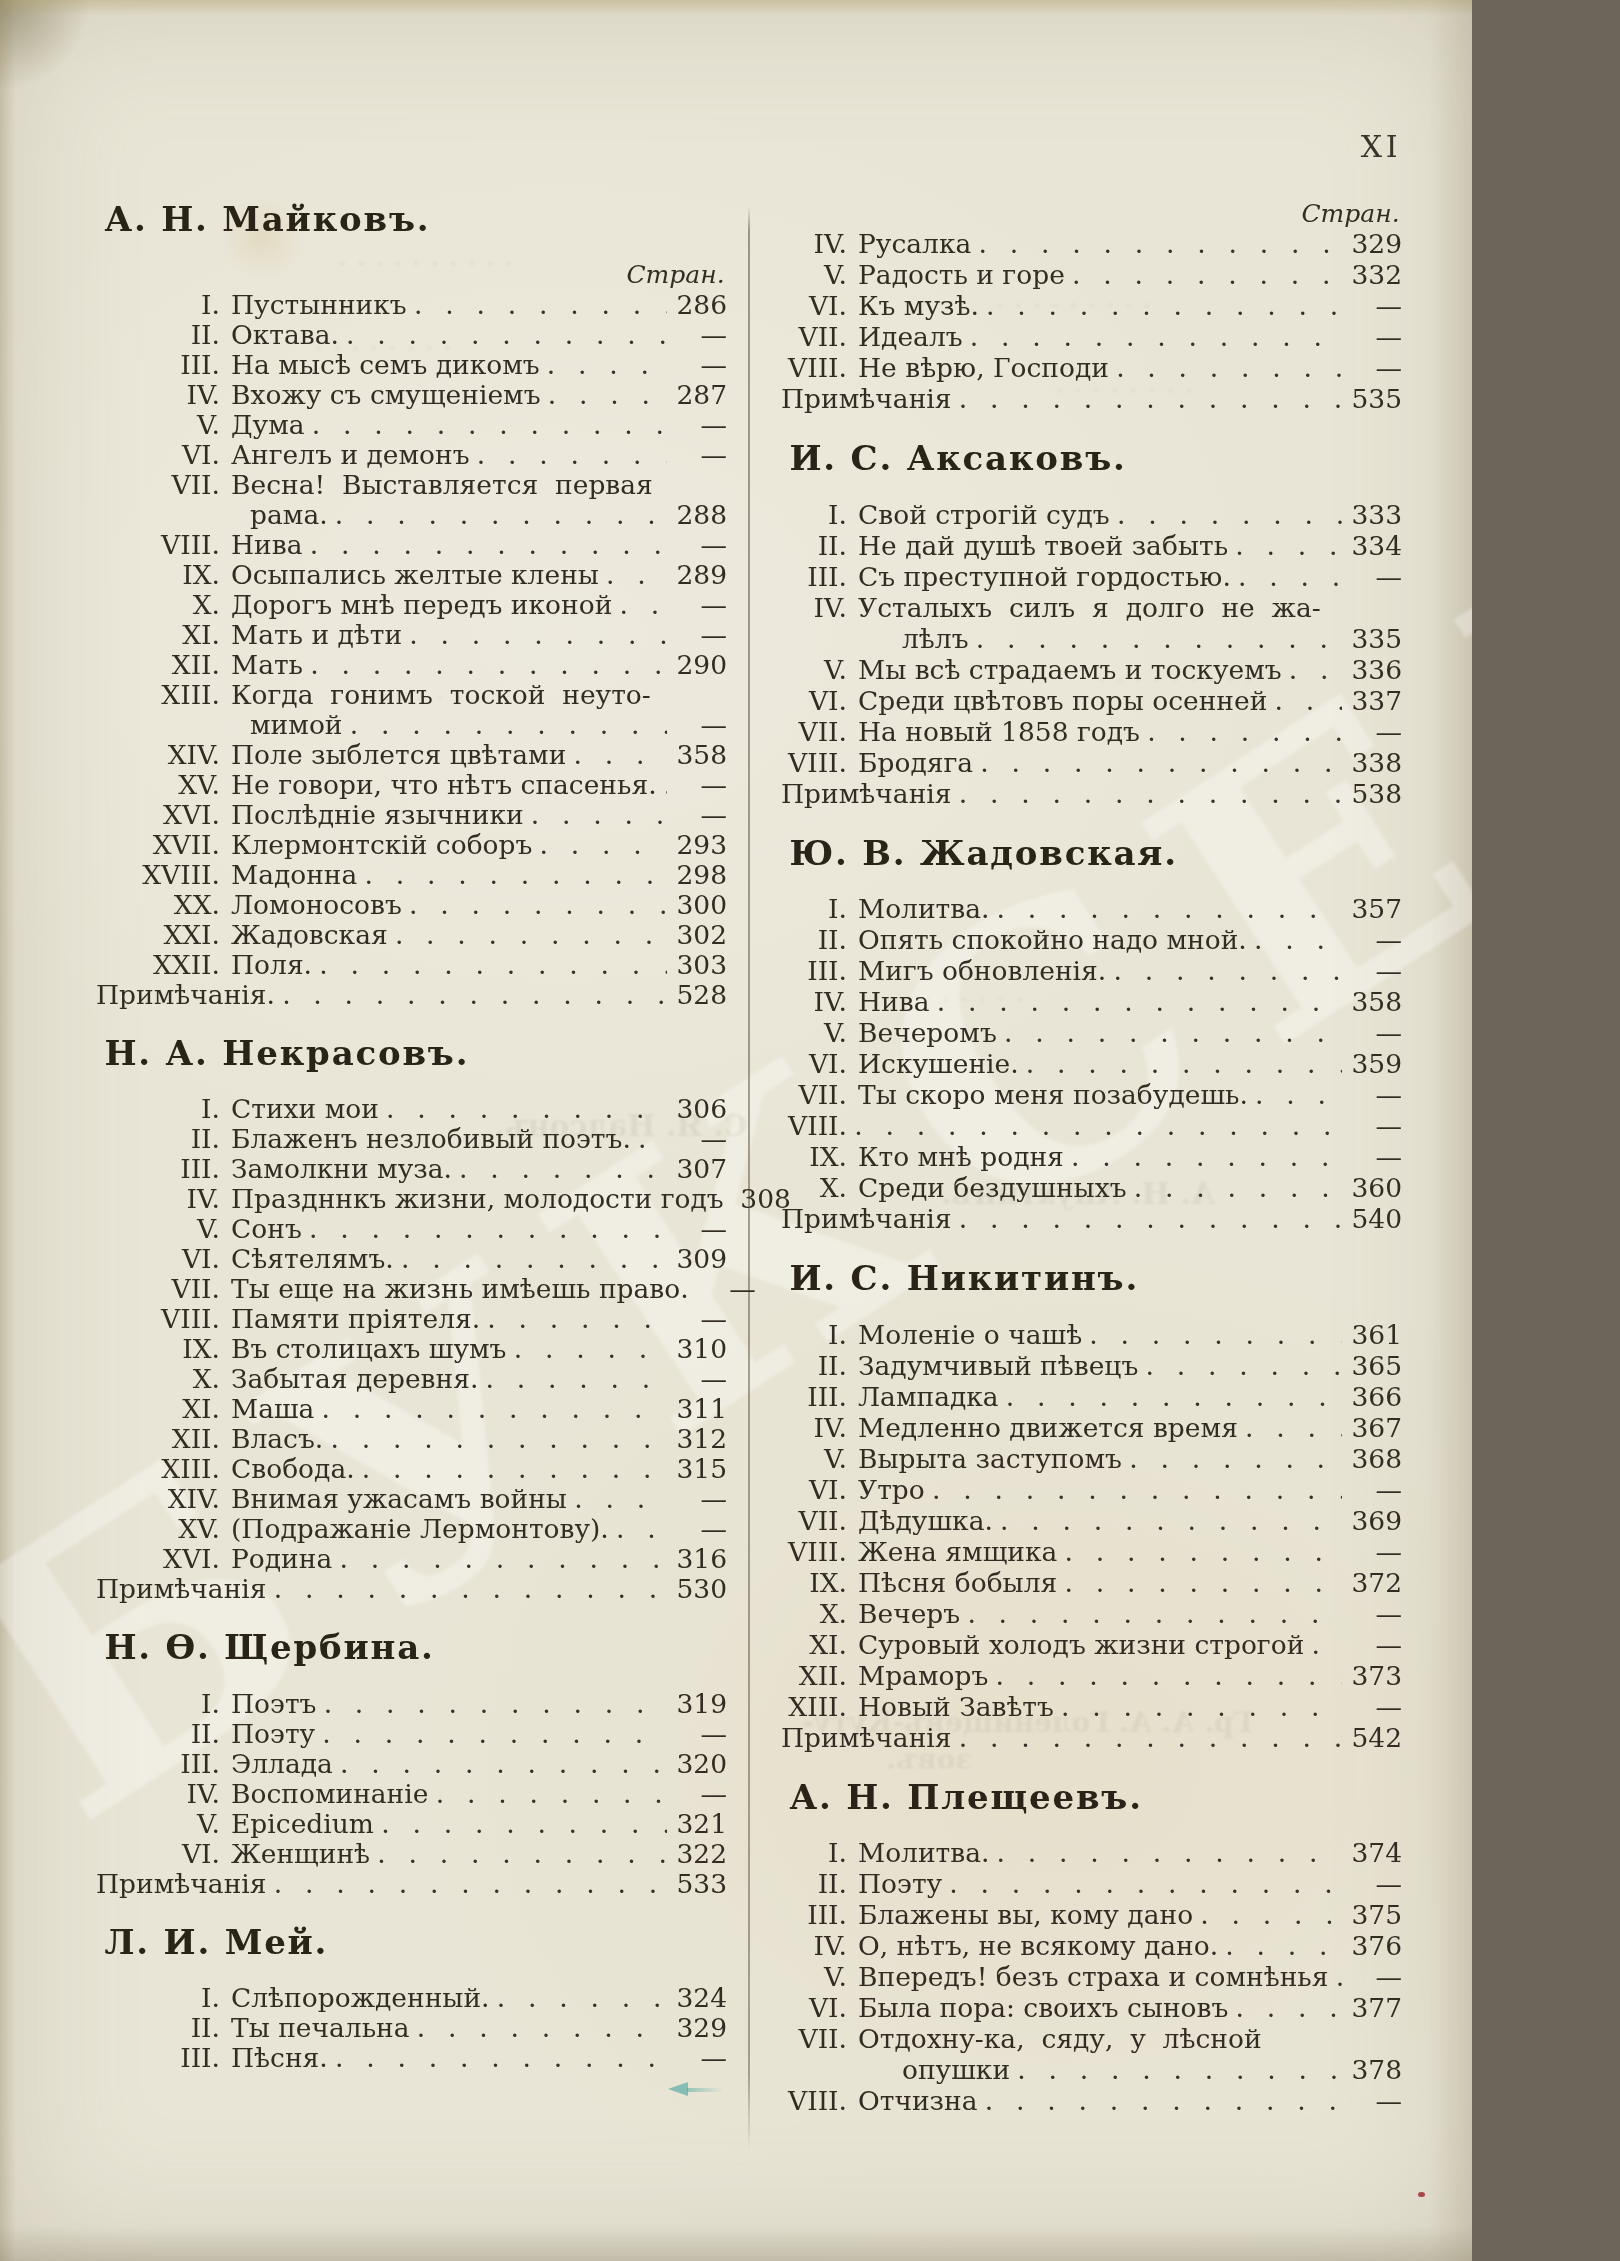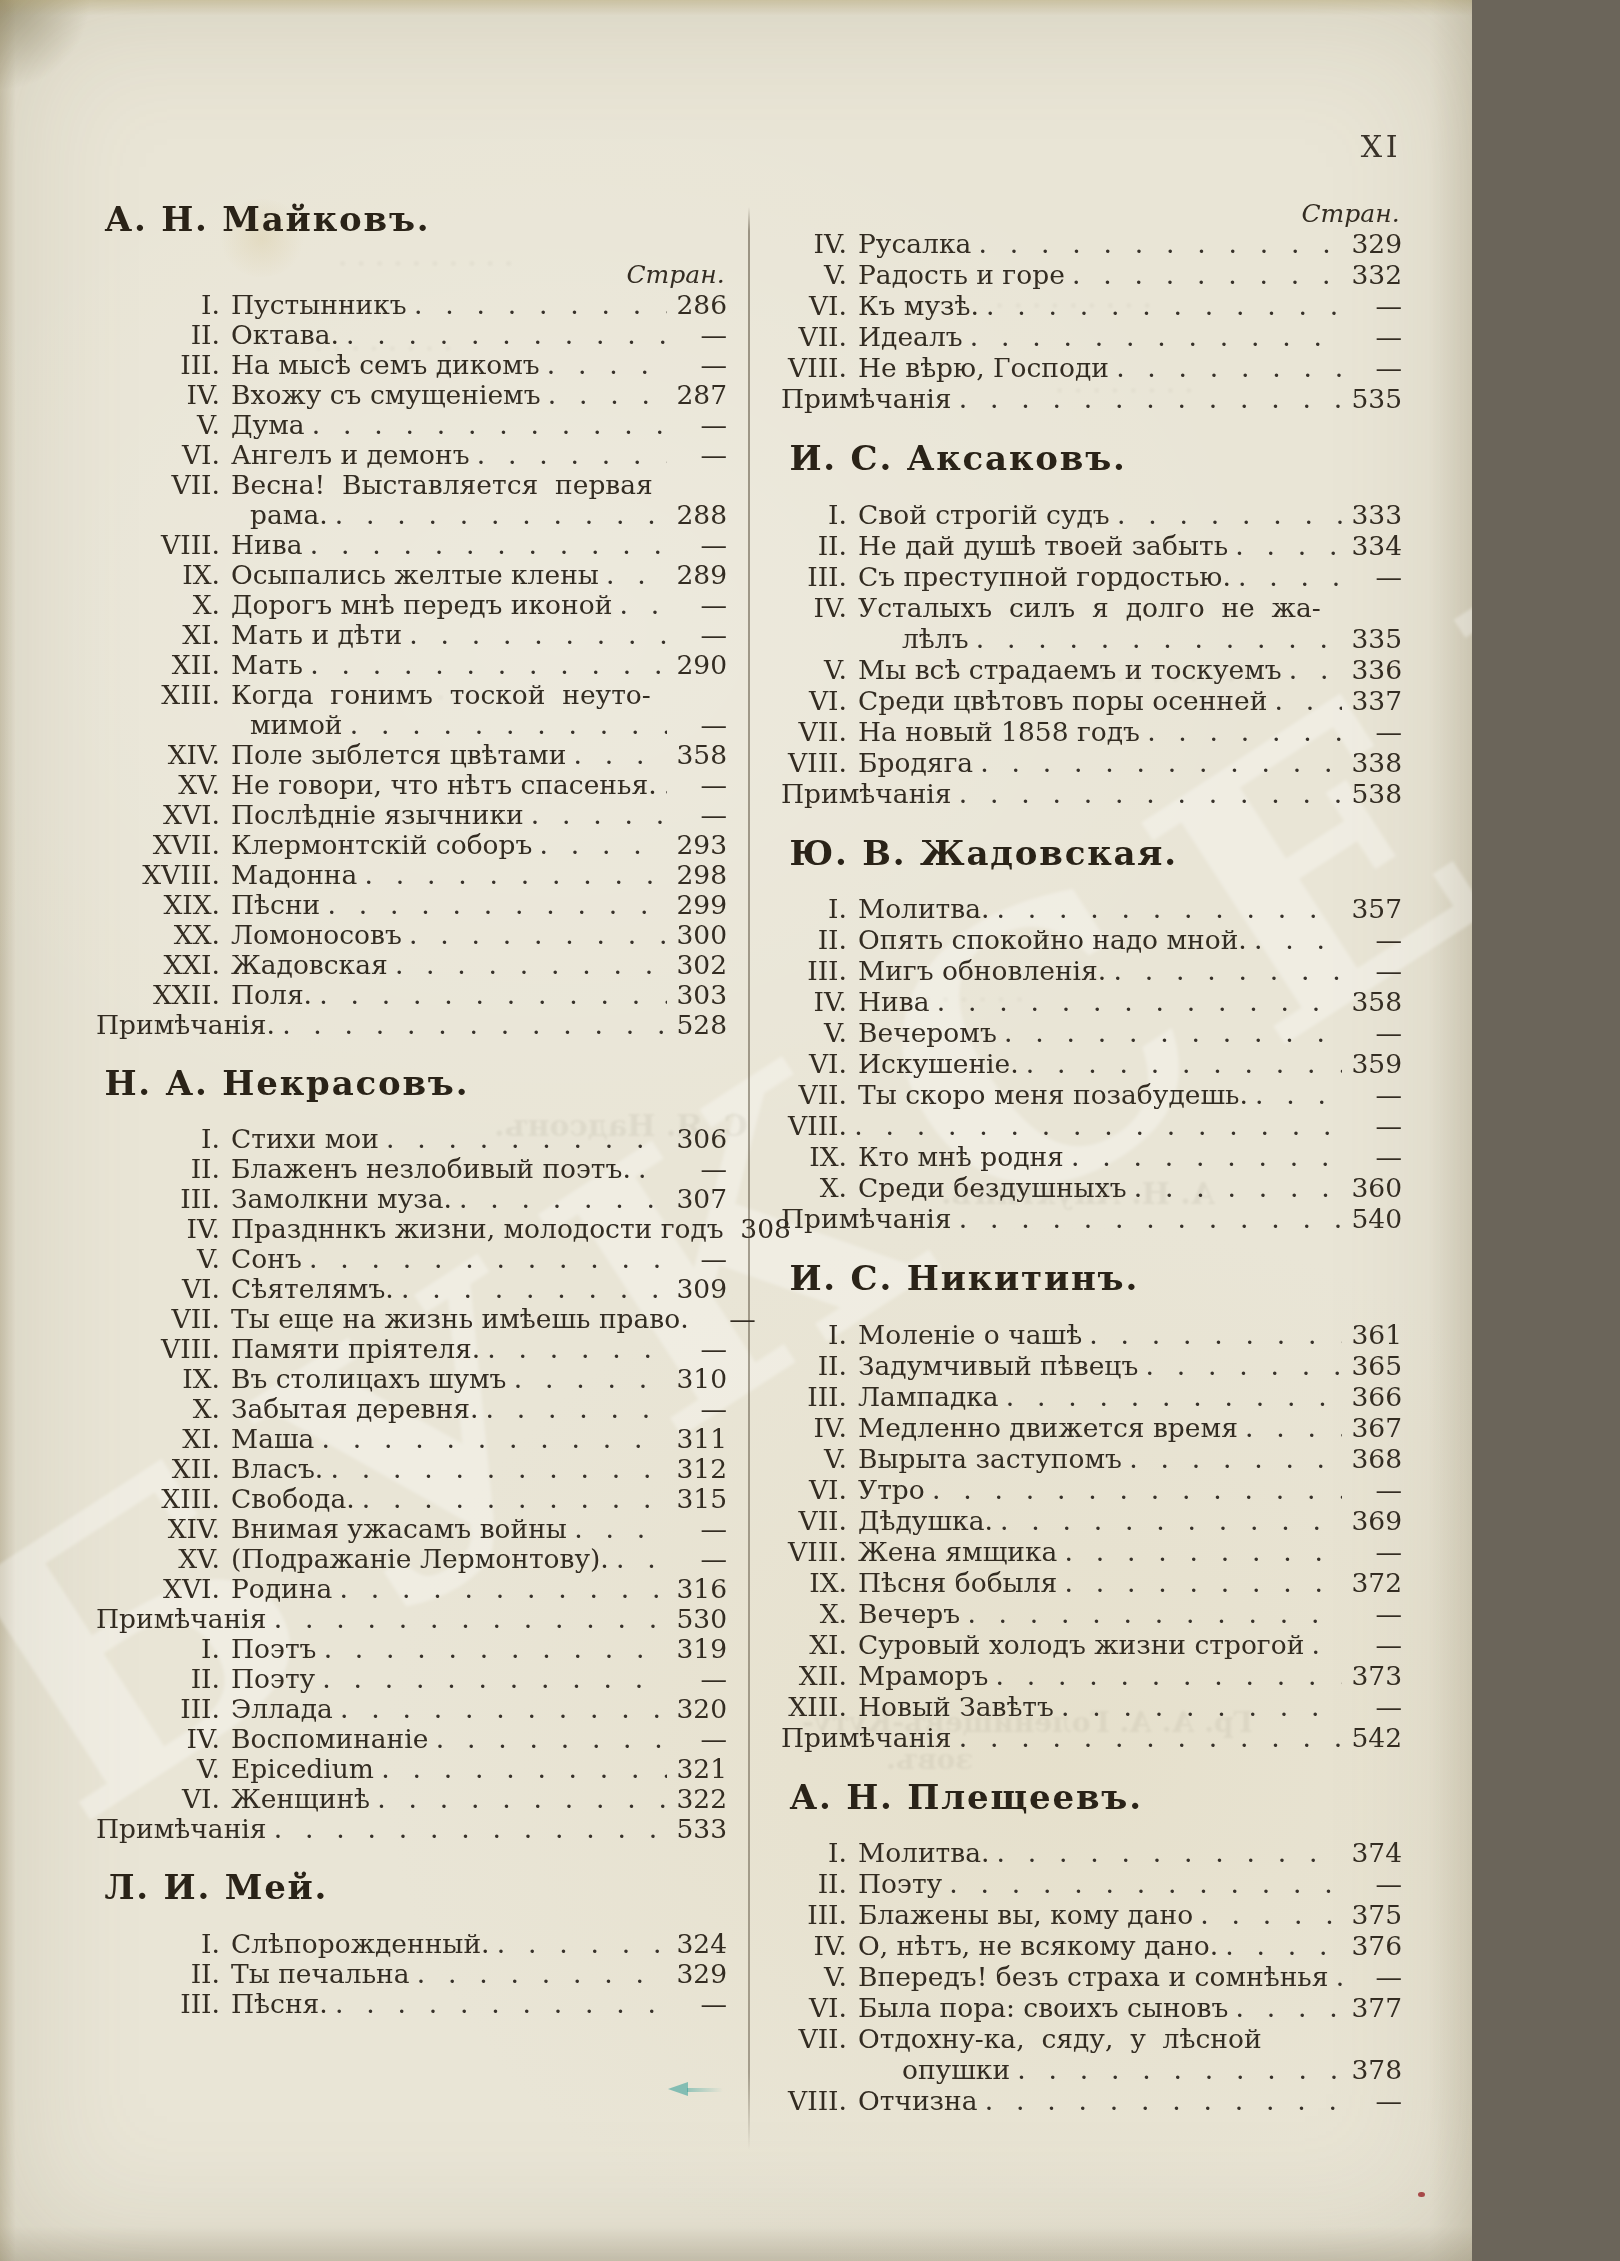--- a/index.html
+++ b/index.html
@@ -189,26 +189,20 @@
         <span class="dots"></span>
         <span class="pagenum">293</span>
       </div>
       <div class="row">
         <span class="num">XVIII.</span>
         <span class="title">Мадонна</span>
         <span class="dots"></span>
         <span class="pagenum">298</span>
       </div>
       <div class="row">
-        <span class="num">XIX.</span>
-        <span class="title">Пѣсни</span>
-        <span class="dots"></span>
-        <span class="pagenum">299</span>
-      </div>
-      <div class="row">
         <span class="num">XX.</span>
         <span class="title">Ломоносовъ</span>
         <span class="dots"></span>
         <span class="pagenum">300</span>
       </div>
       <div class="row">
         <span class="num">XXI.</span>
         <span class="title">Жадовская</span>
         <span class="dots"></span>
         <span class="pagenum">302</span>
@@ -319,20 +313,21 @@
         <span class="num">XVI.</span>
         <span class="title">Родина</span>
         <span class="dots"></span>
         <span class="pagenum">316</span>
       </div>
       <div class="row">
         <span class="title flush">Примѣчанія</span>
         <span class="dots"></span>
         <span class="pagenum">530</span>
       </div>
+      <div class="heading">Н. Ѳ. Щербина.</div>
       <div class="row">
         <span class="num">I.</span>
         <span class="title">Поэтъ</span>
         <span class="dots"></span>
         <span class="pagenum">319</span>
       </div>
       <div class="row">
         <span class="num">II.</span>
         <span class="title">Поэту</span>
         <span class="dots"></span>

